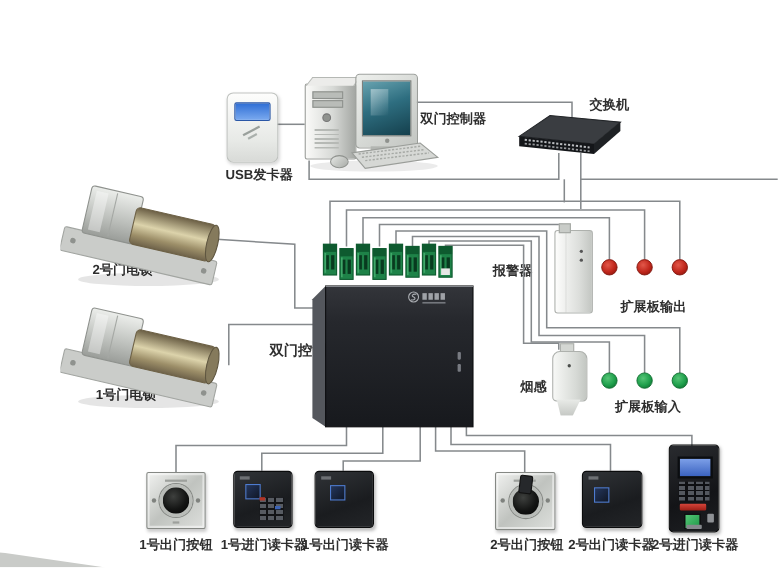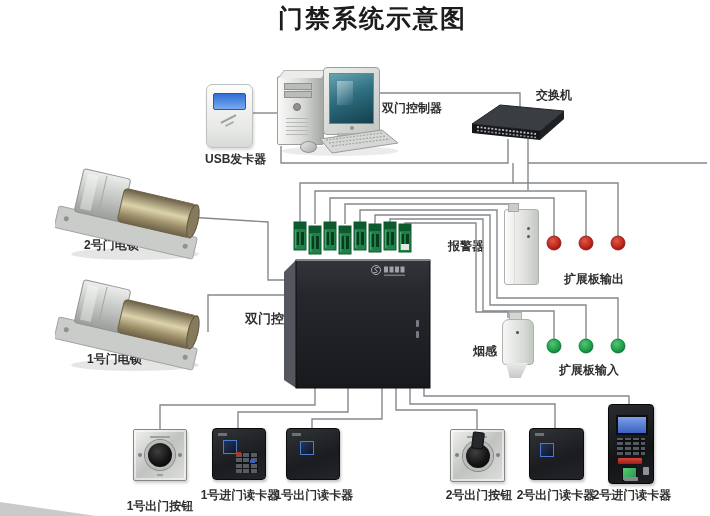--- a/index.html
+++ b/index.html
@@ -179,21 +179,20 @@
       <g id="tmod">
         <rect width="12" height="28" fill="#1e8248" stroke="#0e5a2f"></rect>
         <rect width="12" height="7" fill="#0e5a2f"></rect>
         <rect x="2" y="10" width="3" height="13" fill="#083a1f"></rect>
         <rect x="7" y="10" width="3" height="13" fill="#083a1f"></rect>
         <rect x="1" y="8" width="1.5" height="18" fill="#3fa869"></rect>
       </g>
     </defs>
   </svg>
 
-  <div class="title">门禁系统示意图</div>
 
   <div class="dev usb">
     <div class="usb-screen"></div>
     <div class="usb-slot"></div>
     <div class="usb-slot2"></div>
   </div>
 
   <div class="dev tower">
     <div class="bay"></div>
     <div class="bay bay2"></div>
@@ -322,20 +321,20 @@
   <div class="lbl" style="left:205px;top:151px">USB发卡器</div>
   <div class="lbl" style="left:382px;top:100px">双门控制器</div>
   <div class="lbl" style="left:536px;top:87px">交换机</div>
   <div class="lbl" style="left:84px;top:237px">2号门电锁</div>
   <div class="lbl" style="left:87px;top:351px">1号门电锁</div>
   <div class="lbl lbl-big" style="left:245px;top:310px">双门控制器</div>
   <div class="lbl" style="left:448px;top:238px">报警器</div>
   <div class="lbl" style="left:564px;top:271px">扩展板输出</div>
   <div class="lbl" style="left:473px;top:343px">烟感</div>
   <div class="lbl" style="left:559px;top:362px">扩展板输入</div>
-  <div class="lbl-c" style="left:160px;top:498px">1号出门按钮</div>
+  <div class="lbl-c" style="left:160px;top:487px">1号出门按钮</div>
   <div class="lbl-c" style="left:240px;top:487px">1号进门读卡器</div>
   <div class="lbl-c" style="left:314px;top:487px">1号出门读卡器</div>
   <div class="lbl-c" style="left:479px;top:487px">2号出门按钮</div>
   <div class="lbl-c" style="left:556px;top:487px">2号出门读卡器</div>
   <div class="lbl-c" style="left:632px;top:487px">2号进门读卡器</div>
 
 </div>
 
 </body></html>

